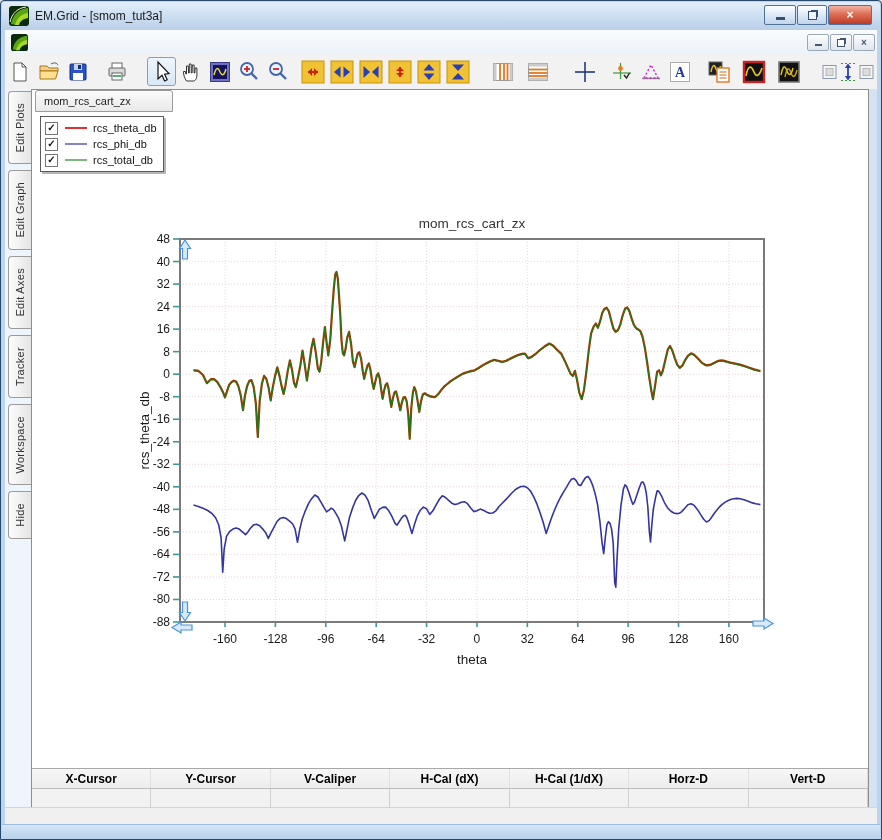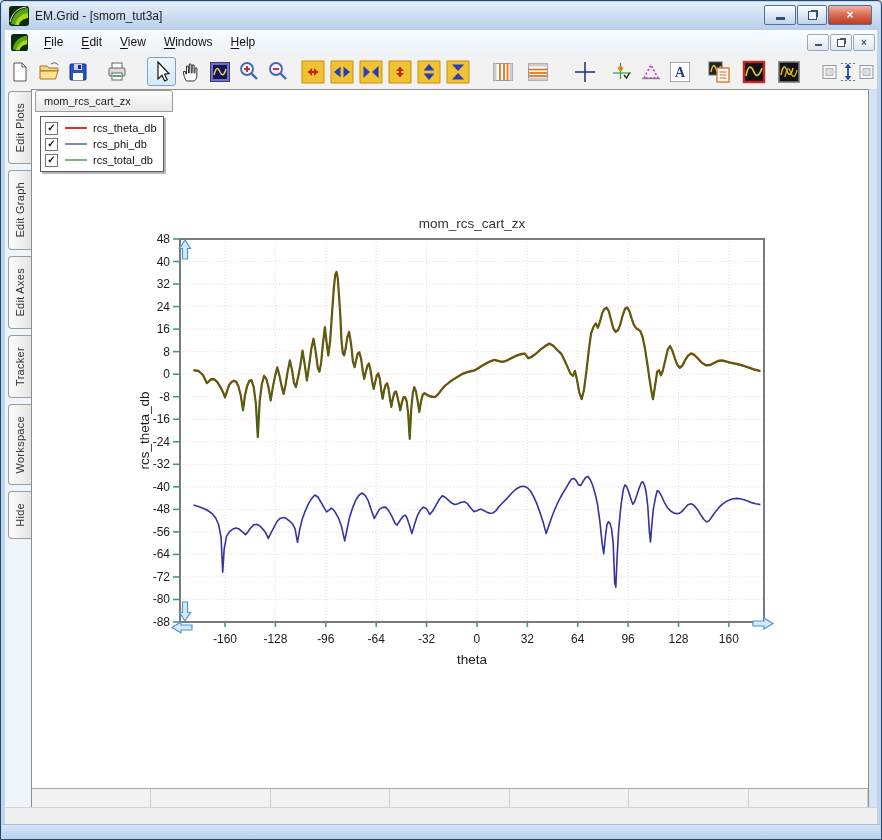--- a/index.html
+++ b/index.html
@@ -99,27 +99,20 @@
         </div>
     </div>
   </div>
 
   <div id="menubar">
     <svg class="app-ico" viewBox="0 0 20 20">
       <rect x="0" y="0" width="20" height="20" rx="3" fill="#0c2a0c"></rect>
       <path d="M2 18 C4 8 10 3 19 2 L19 8 C12 9 8 13 7 19 Z" fill="#59a411"></path>
       <path d="M6 19 C8 12 12 8 19 7 L19 12 C14 13 11 15 10 19 Z" fill="#a6d81e"></path>
     </svg>
-    <div id="menu-items" style="display:flex;">
-        <div class="menu-item"><span></span><u>F</u><span>ile</span></div>
-        <div class="menu-item"><span></span><u>E</u><span>dit</span></div>
-        <div class="menu-item"><span></span><u>V</u><span>iew</span></div>
-        <div class="menu-item"><span></span><u>W</u><span>indows</span></div>
-        <div class="menu-item"><span></span><u>H</u><span>elp</span></div>
-      </div>
     <div id="mdi-buttons">
       <div class="mdi-btn">
           <div class="mdi-min"></div>
         </div>
       <div class="mdi-btn">
           <div class="mdi-res"></div>
         </div>
       <div class="mdi-btn">
           <span class="mdi-x">×</span>
         </div>
@@ -512,20 +505,29 @@
             <span class="leg-line" style="border-top-color: rgb(133, 133, 197);"></span>
             <span class="leg-label">rcs_phi_db</span>
           </div>
           <div class="leg-row">
             <span class="leg-check">✓</span>
             <span class="leg-line" style="border-top-color: rgb(124, 184, 124);"></span>
             <span class="leg-label">rcs_total_db</span>
           </div>
         </div>
       <div id="status-table">
+        <div id="status-headers">
+            <div class="col">X-Cursor</div>
+            <div class="col">Y-Cursor</div>
+            <div class="col">V-Caliper</div>
+            <div class="col">H-Cal (dX)</div>
+            <div class="col">H-Cal (1/dX)</div>
+            <div class="col">Horz-D</div>
+            <div class="col">Vert-D</div>
+          </div>
         <div id="status-values">
             <div class="cell"></div>
             <div class="cell"></div>
             <div class="cell"></div>
             <div class="cell"></div>
             <div class="cell"></div>
             <div class="cell"></div>
             <div class="cell"></div>
           </div>
       </div>

